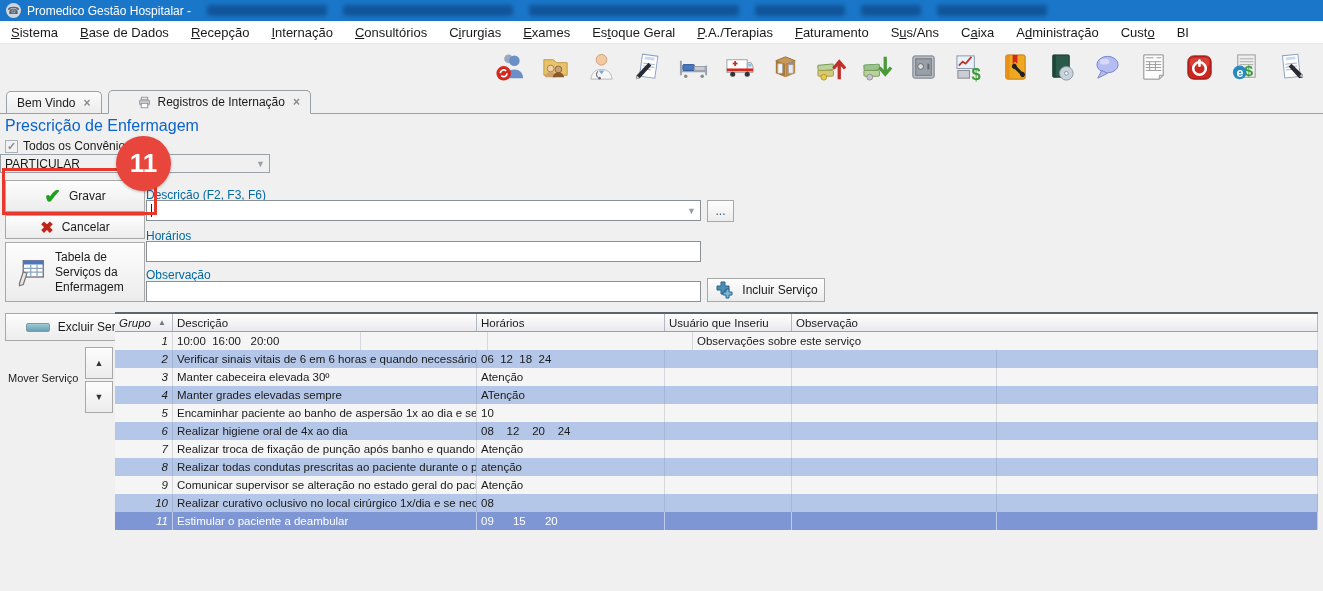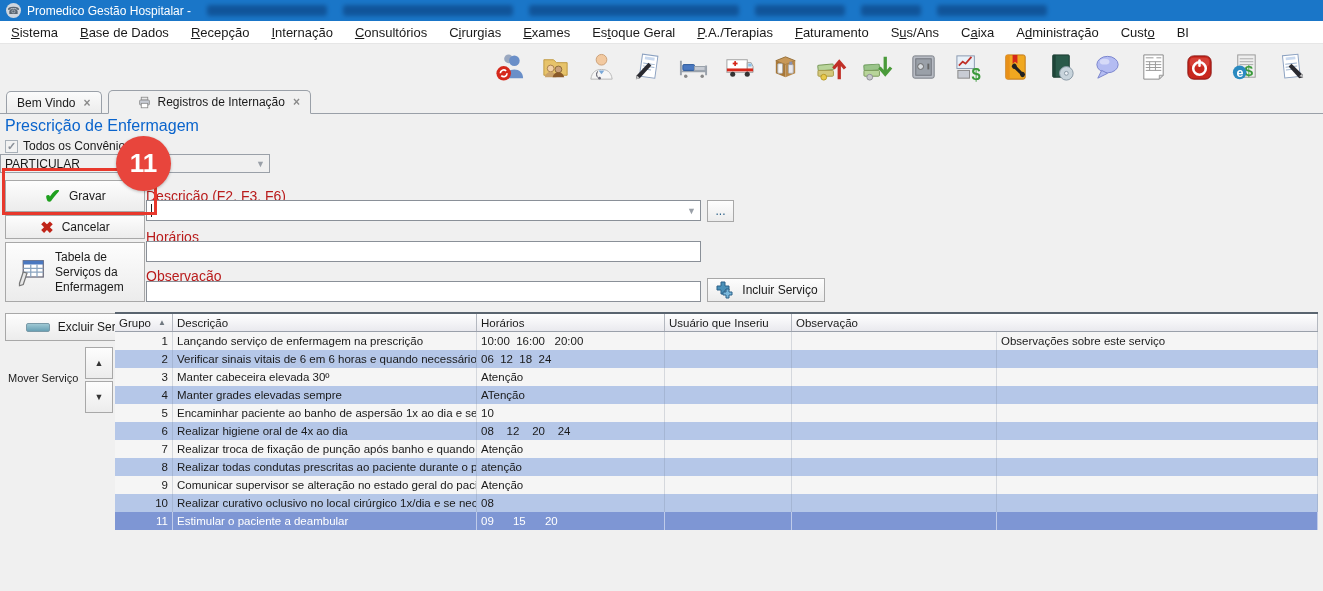--- a/index.html
+++ b/index.html
@@ -64,21 +64,21 @@
   #btn-move-down{left:85px;top:381px;width:28px;height:32px;font-size:9px;color:#333;}
 
   
   .anno-rect{position:absolute;left:2px;top:168px;width:155px;height:47px;
              border:3px solid #e8382c;z-index:40;pointer-events:none;}
   .anno-circle{position:absolute;left:116px;top:136px;width:55px;height:55px;border-radius:50%;
              background:#e8453c;color:#fff;font-size:26px;font-weight:bold;z-index:41;
              display:flex;align-items:center;justify-content:center;box-shadow:0 1px 3px rgba(0,0,0,.25);}
 
   
-  .flabel{position:absolute;font-size:14px;color:#b91c1c;}
+  .flabel{position:absolute;font-size:12px;color:#0369a1;}
   .finput{position:absolute;height:21px;background:#fff;border:1px solid #8a9098;
           font-size:12px;padding:0 4px;display:flex;align-items:center;}
   .caret{width:1px;height:13px;background:#222;}
   .combo-arrow{margin-left:auto;color:#9aa0a8;font-size:9px;}
   #btn-ellipsis{left:707px;top:200px;width:27px;height:22px;font-size:12px;color:#2a6088;}
   #btn-incluir{left:707px;top:278px;width:118px;height:24px;}
   #btn-incluir svg{width:20px;height:20px;}
 
   
   .table{position:absolute;left:115px;top:312px;width:1203px;border-top:2px solid #5a6570;
@@ -86,21 +86,21 @@
   .thead{display:flex;height:18px;background:linear-gradient(#ffffff,#e9e9ee);
          border-bottom:1px solid #9aa0aa;}
   .thcell{display:flex;align-items:center;padding:0 4px;border-right:1px solid #b4b8c0;
           white-space:nowrap;overflow:hidden;}
   .trow{display:flex;height:18px;background:#f5f5f5;}
   .trow.alt{background:#b5c7e8;}
   .trow.sel{background:#7e96d4;color:#fff;}
   .tcell{padding:0 4px;border-right:1px solid rgba(120,130,150,.25);white-space:pre;
          overflow:hidden;display:flex;align-items:center;}
   .trow.sel .tcell{border-right-color:rgba(255,255,255,.5);}
-  .c0{width:58px;justify-content:flex-end;}
+  .c0{width:58px;justify-content:flex-end;font-style:italic;}
   .c1{width:304px;}
   .c2{width:188px;}
   .c3{width:127px;}
   .c4{width:205px;}
   .c5{flex:1;}
   .sortarrow{margin-left:auto;font-size:8px;color:#707880;padding-right:2px;}
 </style>
 </head>
 <body>
 
@@ -393,21 +393,20 @@
     <div class="thead">
         <div class="thcell c0">Grupo<span class="sortarrow">▲</span></div>
         <div class="thcell c1">Descrição</div>
         <div class="thcell c2">Horários</div>
         <div class="thcell c3">Usuário que Inseriu</div>
         <div class="thcell c5">Observação</div>
       </div>
     <div>
         <div class="trow">
           <div class="tcell c0">1</div>
-          <div class="tcell c1">Lançando serviço de enfermagem na prescrição</div>
           <div class="tcell c2">10:00  16:00   20:00</div>
           <div class="tcell c3"></div>
           <div class="tcell c4"></div>
           <div class="tcell c5">Observações sobre este serviço</div>
         </div>
         <div class="trow alt">
           <div class="tcell c0">2</div>
           <div class="tcell c1">Verificar sinais vitais de 6 em 6 horas e quando necessário</div>
           <div class="tcell c2">06  12  18  24</div>
           <div class="tcell c3"></div>

